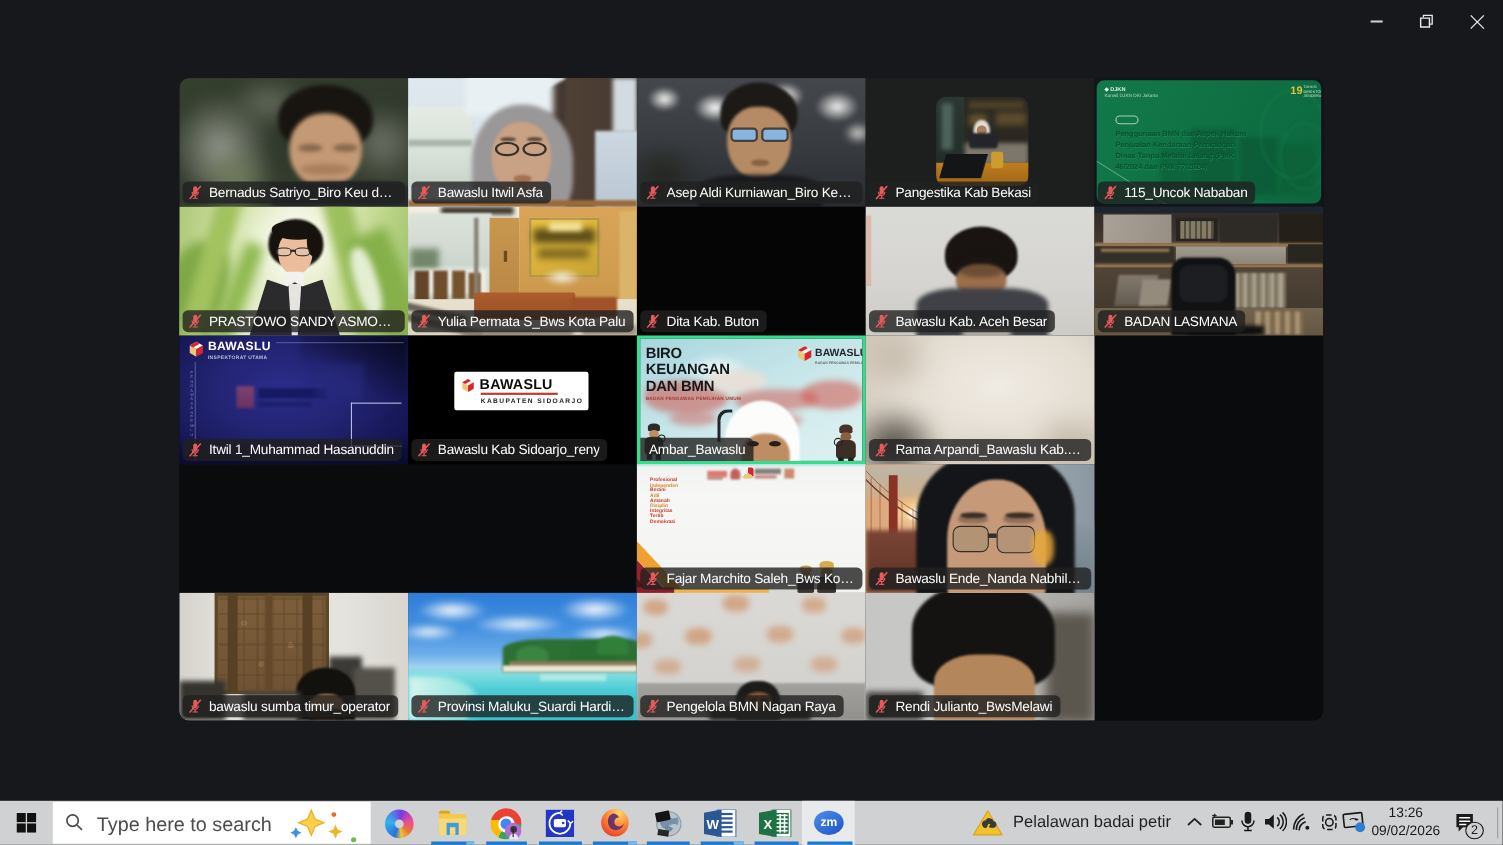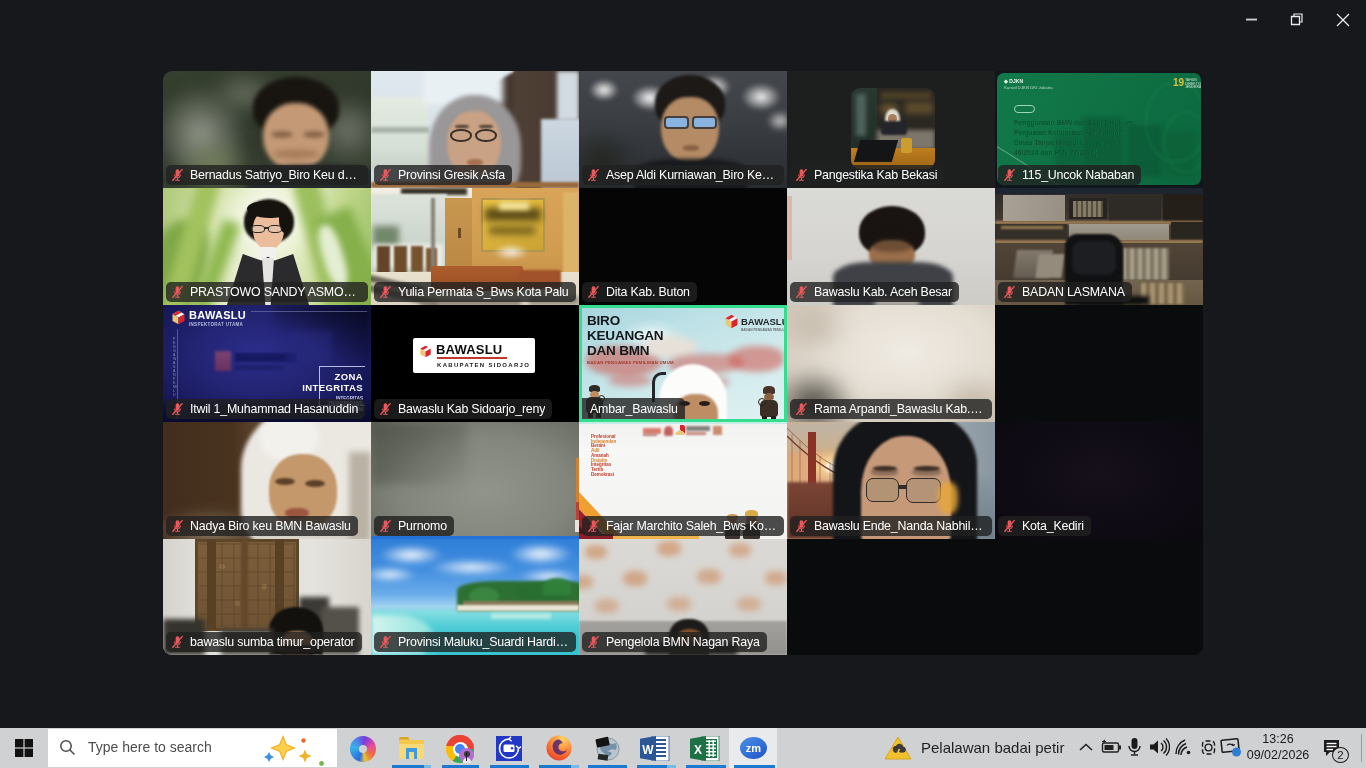--- a/index.html
+++ b/index.html
@@ -66,21 +66,21 @@
 <div class="b" style="left:96px;top:88px;width:16px;height:7px;background:#a5704e;border-radius:45%;filter:blur(1px)"></div>
 <div class="b" style="left:0;top:111px;width:208px;height:6px;background:#9a6a3c;filter:blur(1px)"></div>
 <div class="lb">
           <svg width="13" height="14" viewBox="0 0 16 17">
             <g fill="#e8595c">
               <rect x="5.7" y="1.4" width="4.6" height="9.2" rx="2.3"></rect>
               <path d="M3.8 7.8h1.4c0 2 1.2 3.5 2.8 3.5s2.8-1.5 2.8-3.5h1.4c0 2.4-1.5 4.3-3.5 4.7v1.9h2.2v1.2H5.1v-1.2h2.2v-1.9c-2-.4-3.5-2.3-3.5-4.7z"></path>
             </g>
             <rect x="-1.5" y="7.6" width="19" height="1.7" fill="#e8595c" transform="rotate(-49 8 8.5)"></rect>
           </svg>
-          <span>Provinsi Gresik Asfa</span>
+          <span>Bawaslu Itwil Asfa</span>
         </div>
       </div>
 <div class="tile" style="left:416px;top:0;background:linear-gradient(180deg,#44474c 0%,#3a3d42 45%,#282b2f 100%)">
 <div class="b" style="left:10px;top:8px;width:30px;height:22px;background:radial-gradient(closest-side,#f8f8f6,#f8f8f600);filter:blur(2px)"></div>
 <div class="b" style="left:52px;top:14px;width:38px;height:26px;background:radial-gradient(closest-side,#ffffff,#ffffff00);filter:blur(2px)"></div>
 <div class="b" style="left:118px;top:4px;width:34px;height:24px;background:radial-gradient(closest-side,#fdfdfb,#fdfdfb00);filter:blur(2px)"></div>
 <div class="b" style="left:162px;top:12px;width:40px;height:28px;background:radial-gradient(closest-side,#f2f2f0,#f2f2f000);filter:blur(2px)"></div>
 <div class="b" style="left:188px;top:40px;width:26px;height:20px;background:radial-gradient(closest-side,#d8d8d6,#d8d8d600);filter:blur(3px)"></div>
 <div class="b" style="left:94px;top:42px;width:28px;height:18px;background:radial-gradient(closest-side,#cacac8,#cacac800);filter:blur(3px)"></div>
 <div class="b" style="left:-8px;top:58px;width:64px;height:64px;background:radial-gradient(closest-side,#23261f,#23261f00);filter:blur(6px)"></div>
@@ -298,24 +298,20 @@
             <path d="M2 5.5 10 10v9L2 14.5z" fill="#e8c87a"></path>
             <path d="M18 5.5 10 10v9l8-4.5z" fill="#d8242e"></path>
             <path d="M10 1 14 3.2 6 7.8 2 5.5z" fill="#d8242e"></path>
           </svg></div>
 <div class="b" style="left:26px;top:4px;font-size:11px;font-weight:800;color:#fff;letter-spacing:.3px">BAWASLU<div style="font-size:4.5px;font-weight:600;color:#b8bde4;letter-spacing:.3px;margin-top:.5px">INSPEKTORAT UTAMA</div></div>
 <div class="b" style="left:52px;top:46px;width:16px;height:20px;background:linear-gradient(180deg,#c05868,#a03a4a);opacity:.55;filter:blur(1.5px)"></div>
 <div class="b" style="left:72px;top:48px;width:62px;height:9px;background:#12165a;opacity:.8;filter:blur(1.2px)"></div>
 <div class="b" style="left:72px;top:60px;width:48px;height:5px;background:#181c62;opacity:.65;filter:blur(1.2px)"></div>
 <div class="b" style="left:124px;top:26px;width:44px;height:32px;background:#282a7e;opacity:.55;filter:blur(3px)"></div>
 <div class="b" style="left:156px;top:61px;width:46px;height:40px;border:1px solid #c8cdf2;border-right:none;opacity:.9"></div>
-<div class="b" style="left:108px;top:66px;width:92px;height:46px;text-align:right;color:#fff">
-          <div style="font-size:9.5px;font-weight:800;letter-spacing:.4px;line-height:11px">ZONA<br>INTEGRITAS</div>
-          <div style="font-size:4.5px;font-weight:600;color:#c8cdee;line-height:5.5px;margin-top:2.5px">INTEGRITAS<br>TRANSPARANG<br>MELAYANI</div>
-        </div>
 <div class="lb">
           <svg width="13" height="14" viewBox="0 0 16 17">
             <g fill="#e8595c">
               <rect x="5.7" y="1.4" width="4.6" height="9.2" rx="2.3"></rect>
               <path d="M3.8 7.8h1.4c0 2 1.2 3.5 2.8 3.5s2.8-1.5 2.8-3.5h1.4c0 2.4-1.5 4.3-3.5 4.7v1.9h2.2v1.2H5.1v-1.2h2.2v-1.9c-2-.4-3.5-2.3-3.5-4.7z"></path>
             </g>
             <rect x="-1.5" y="7.6" width="19" height="1.7" fill="#e8595c" transform="rotate(-49 8 8.5)"></rect>
           </svg>
           <span>Itwil 1_Muhammad Hasanuddin</span>
         </div>
@@ -394,59 +390,20 @@
           <svg width="13" height="14" viewBox="0 0 16 17">
             <g fill="#e8595c">
               <rect x="5.7" y="1.4" width="4.6" height="9.2" rx="2.3"></rect>
               <path d="M3.8 7.8h1.4c0 2 1.2 3.5 2.8 3.5s2.8-1.5 2.8-3.5h1.4c0 2.4-1.5 4.3-3.5 4.7v1.9h2.2v1.2H5.1v-1.2h2.2v-1.9c-2-.4-3.5-2.3-3.5-4.7z"></path>
             </g>
             <rect x="-1.5" y="7.6" width="19" height="1.7" fill="#e8595c" transform="rotate(-49 8 8.5)"></rect>
           </svg>
           <span>Rama Arpandi_Bawaslu Kab. Bangka</span>
         </div>
       </div>
-<div class="tile" style="left:0;top:351px;background:linear-gradient(90deg,#422d1e 0%,#49331f 34%,#5d4530 46%,#7a634c 60%,#8d7962 100%)">
-<div class="b" style="left:-8px;top:86px;width:110px;height:48px;background:radial-gradient(closest-side,#8d7c66,#8d7c6600);filter:blur(6px)"></div>
-<div class="b" style="left:0;top:98px;width:46px;height:9px;background:#8a3a30;filter:blur(4px);opacity:.6"></div>
-<div class="b" style="left:78px;top:-14px;width:150px;height:145px;background:#ebe8e2;border-radius:42% 0 0 30%;filter:blur(2px)"></div>
-<div class="b" style="left:96px;top:-10px;width:60px;height:50px;background:#f3f1ec;border-radius:50%;filter:blur(3px)"></div>
-<div class="b" style="left:106px;top:32px;width:68px;height:74px;background:#c4986a;border-radius:46% 46% 44% 44%;filter:blur(1.2px)"></div>
-<div class="b" style="left:112px;top:56px;width:20px;height:7px;background:#5d4028;border-radius:50%;filter:blur(1.2px)"></div>
-<div class="b" style="left:142px;top:58px;width:20px;height:7px;background:#5d4028;border-radius:50%;filter:blur(1.2px)"></div>
-<div class="b" style="left:122px;top:86px;width:24px;height:10px;background:#9c563f;border-radius:45%;filter:blur(1.2px)"></div>
-<div class="b" style="left:92px;top:102px;width:100px;height:16px;background:#d5d0c6;filter:blur(2.5px)"></div>
-<div class="b" style="left:186px;top:30px;width:22px;height:90px;background:#b9b2a5;filter:blur(3px)"></div>
-<div class="lb">
-          <svg width="13" height="14" viewBox="0 0 16 17">
-            <g fill="#e8595c">
-              <rect x="5.7" y="1.4" width="4.6" height="9.2" rx="2.3"></rect>
-              <path d="M3.8 7.8h1.4c0 2 1.2 3.5 2.8 3.5s2.8-1.5 2.8-3.5h1.4c0 2.4-1.5 4.3-3.5 4.7v1.9h2.2v1.2H5.1v-1.2h2.2v-1.9c-2-.4-3.5-2.3-3.5-4.7z"></path>
-            </g>
-            <rect x="-1.5" y="7.6" width="19" height="1.7" fill="#e8595c" transform="rotate(-49 8 8.5)"></rect>
-          </svg>
-          <span>Nadya Biro keu BMN Bawaslu</span>
-        </div>
-      </div>
-<div class="tile" style="left:208px;top:351px;background:radial-gradient(150px 100px at 55% 60%,#90948a 0%,#82867c 55%,#6c7066 90%,#5f6359 100%)">
-<div class="b" style="left:0;top:0;width:95px;height:62px;background:linear-gradient(135deg,#54584e,#54584e00);filter:blur(5px)"></div>
-<div class="b" style="left:205px;top:36px;width:3px;height:44px;background:#d28030"></div>
-<div class="b" style="left:205px;top:80px;width:3px;height:18px;background:#b54334"></div>
-<div class="b" style="left:204px;top:98px;width:4px;height:12px;background:#e8e4da"></div>
-<div class="b" style="left:0;top:114px;width:208px;height:3px;background:#2272d8"></div>
-<div class="lb">
-          <svg width="13" height="14" viewBox="0 0 16 17">
-            <g fill="#e8595c">
-              <rect x="5.7" y="1.4" width="4.6" height="9.2" rx="2.3"></rect>
-              <path d="M3.8 7.8h1.4c0 2 1.2 3.5 2.8 3.5s2.8-1.5 2.8-3.5h1.4c0 2.4-1.5 4.3-3.5 4.7v1.9h2.2v1.2H5.1v-1.2h2.2v-1.9c-2-.4-3.5-2.3-3.5-4.7z"></path>
-            </g>
-            <rect x="-1.5" y="7.6" width="19" height="1.7" fill="#e8595c" transform="rotate(-49 8 8.5)"></rect>
-          </svg>
-          <span>Purnomo</span>
-        </div>
-      </div>
 <div class="tile" style="left:416px;top:351px;background:linear-gradient(180deg,#f1f2f0 0%,#f7f7f5 25%,#f3f3f1 100%)">
 <div class="b" style="left:0;top:0;width:208px;height:2px;background:#c6ece8"></div>
 <div class="b" style="left:64px;top:6px;width:18px;height:6px;background:#cf4a3a;opacity:.7;filter:blur(1px)"></div>
 <div class="b" style="left:64px;top:12px;width:14px;height:2px;background:#8a2a22;opacity:.6;filter:blur(.8px)"></div>
 <div class="b" style="left:85px;top:4px;width:9px;height:10px;background:#b03028;opacity:.75;border-radius:50% 50% 20% 20%;filter:blur(.8px)"></div>
 <div class="b" style="left:96px;top:3px;width:10px;height:10px;background:conic-gradient(#d8242e 0 120deg,#e8c87a 120deg 240deg,#f5f3ef 240deg);border-radius:2px;filter:blur(.6px)"></div>
 <div class="b" style="left:107px;top:4px;width:24px;height:5px;background:#55504c;opacity:.7;filter:blur(.8px)"></div>
 <div class="b" style="left:107px;top:10px;width:20px;height:2.5px;background:#b04a3a;opacity:.65;filter:blur(.8px)"></div>
 <div class="b" style="left:134px;top:4px;width:9px;height:9px;background:#b5542a;opacity:.65;filter:blur(.8px)"></div>
 <div class="b" style="left:12px;top:13px;font-size:5.5px;line-height:5.7px;font-weight:700;color:#c43a2a;transform:scale(.82);transform-origin:0 0">Profesional<br><span style="color:#d87f28">Independen</span><br>Berani<br><span style="color:#d87f28">Adil</span><br>Amanah<br><span style="color:#d87f28">Disiplin</span><br>Integritas<br>Tertib<br>Demokrasi</div>
@@ -512,32 +469,20 @@
           <svg width="13" height="14" viewBox="0 0 16 17">
             <g fill="#e8595c">
               <rect x="5.7" y="1.4" width="4.6" height="9.2" rx="2.3"></rect>
               <path d="M3.8 7.8h1.4c0 2 1.2 3.5 2.8 3.5s2.8-1.5 2.8-3.5h1.4c0 2.4-1.5 4.3-3.5 4.7v1.9h2.2v1.2H5.1v-1.2h2.2v-1.9c-2-.4-3.5-2.3-3.5-4.7z"></path>
             </g>
             <rect x="-1.5" y="7.6" width="19" height="1.7" fill="#e8595c" transform="rotate(-49 8 8.5)"></rect>
           </svg>
           <span>Bawaslu Ende_Nanda Nabhillah</span>
         </div>
       </div>
-<div class="tile" style="left:832px;top:351px;background:radial-gradient(150px 95px at 50% 45%,#151019 0%,#0f0b14 60%,#0b080f 100%)">
-<div class="lb">
-          <svg width="13" height="14" viewBox="0 0 16 17">
-            <g fill="#e8595c">
-              <rect x="5.7" y="1.4" width="4.6" height="9.2" rx="2.3"></rect>
-              <path d="M3.8 7.8h1.4c0 2 1.2 3.5 2.8 3.5s2.8-1.5 2.8-3.5h1.4c0 2.4-1.5 4.3-3.5 4.7v1.9h2.2v1.2H5.1v-1.2h2.2v-1.9c-2-.4-3.5-2.3-3.5-4.7z"></path>
-            </g>
-            <rect x="-1.5" y="7.6" width="19" height="1.7" fill="#e8595c" transform="rotate(-49 8 8.5)"></rect>
-          </svg>
-          <span>Kota_Kediri</span>
-        </div>
-      </div>
 <div class="tile" style="left:0;top:468px;height:116px;background:linear-gradient(90deg,#d5d2cc 0%,#e2e0da 18%,#e5e3dd 72%,#d8d5cf 100%)">
 <div class="b" style="left:32px;top:0;width:104px;height:92px;background:linear-gradient(180deg,#7d5f3c,#6e5233);box-shadow:inset 0 0 0 3px #5e4628"></div>
 <div class="b" style="left:36px;top:4px;width:96px;height:84px;background:repeating-linear-gradient(90deg,#0000 0 10px,#5e462866 10px 12px),repeating-linear-gradient(0deg,#0000 0 12px,#5e462866 12px 14px),radial-gradient(9px 9px at 24% 28%,#8d6d44 30%,#0000 34%),radial-gradient(9px 9px at 68% 52%,#8d6d44 30%,#0000 34%),radial-gradient(9px 9px at 40% 72%,#85653e 30%,#0000 34%);filter:blur(.5px)"></div>
 <div class="b" style="left:44px;top:0;width:9px;height:90px;background:#584024;filter:blur(.7px)"></div>
 <div class="b" style="left:112px;top:0;width:9px;height:90px;background:#584024;filter:blur(.7px)"></div>
 <div class="b" style="left:78px;top:0;width:7px;height:88px;background:#64482a;filter:blur(.8px)"></div>
 <div class="b" style="left:136px;top:58px;width:30px;height:42px;background:#3c3a36;filter:blur(2.5px)"></div>
 <div class="b" style="left:158px;top:68px;width:38px;height:48px;background:#54514a;filter:blur(2.5px)"></div>
 <div class="b" style="left:0;top:80px;width:42px;height:36px;background:#35332d;filter:blur(2.5px)"></div>
 <div class="b" style="left:106px;top:68px;width:54px;height:48px;background:#13110e;border-radius:48% 48% 0 0;filter:blur(1px)"></div>
@@ -602,37 +547,55 @@
           <svg width="13" height="14" viewBox="0 0 16 17">
             <g fill="#e8595c">
               <rect x="5.7" y="1.4" width="4.6" height="9.2" rx="2.3"></rect>
               <path d="M3.8 7.8h1.4c0 2 1.2 3.5 2.8 3.5s2.8-1.5 2.8-3.5h1.4c0 2.4-1.5 4.3-3.5 4.7v1.9h2.2v1.2H5.1v-1.2h2.2v-1.9c-2-.4-3.5-2.3-3.5-4.7z"></path>
             </g>
             <rect x="-1.5" y="7.6" width="19" height="1.7" fill="#e8595c" transform="rotate(-49 8 8.5)"></rect>
           </svg>
           <span>Pengelola BMN Nagan Raya</span>
         </div>
       </div>
+<div class="tile" style="left:624px;top:468px;height:116px;background:linear-gradient(90deg,#c6c6c4 0%,#cacac8 55%,#b0aeab 78%,#a5a3a0 100%)">
+<div class="b" style="left:164px;top:18px;width:44px;height:100px;background:#5b564e;filter:blur(5px)"></div>
+<div class="b" style="left:42px;top:-8px;width:130px;height:94px;background:#141312;border-radius:44% 44% 26% 26%;filter:blur(1.5px)"></div>
+<div class="b" style="left:62px;top:56px;width:92px;height:60px;background:#b3865c;border-radius:42% 42% 0 0;filter:blur(1.2px)"></div>
+<div class="b" style="left:68px;top:96px;width:22px;height:10px;background:#5d4a38;border-radius:50%;filter:blur(2px)"></div>
+<div class="b" style="left:124px;top:98px;width:22px;height:10px;background:#5d4a38;border-radius:50%;filter:blur(2px)"></div>
+<div class="b" style="left:0;top:90px;width:52px;height:26px;background:#3a3835;filter:blur(3px)"></div>
+<div class="lb">
+          <svg width="13" height="14" viewBox="0 0 16 17">
+            <g fill="#e8595c">
+              <rect x="5.7" y="1.4" width="4.6" height="9.2" rx="2.3"></rect>
+              <path d="M3.8 7.8h1.4c0 2 1.2 3.5 2.8 3.5s2.8-1.5 2.8-3.5h1.4c0 2.4-1.5 4.3-3.5 4.7v1.9h2.2v1.2H5.1v-1.2h2.2v-1.9c-2-.4-3.5-2.3-3.5-4.7z"></path>
+            </g>
+            <rect x="-1.5" y="7.6" width="19" height="1.7" fill="#e8595c" transform="rotate(-49 8 8.5)"></rect>
+          </svg>
+          <span>Rendi Julianto_BwsMelawi</span>
+        </div>
+      </div>
 </div>
 
 <div style="position:absolute;left:0;top:728px;width:1366px;height:40px;background:#d0d1d3">
  <svg style="position:absolute;left:15px;top:11px" width="18" height="18" viewBox="0 0 18 18">
         <g fill="#111">
           <rect x="0" y="0" width="8.4" height="8.4"></rect>
           <rect x="9.6" y="0" width="8.4" height="8.4"></rect>
           <rect x="0" y="9.6" width="8.4" height="8.4"></rect>
           <rect x="9.6" y="9.6" width="8.4" height="8.4"></rect>
         </g>
       </svg>
  <div style="position:absolute;left:48px;top:1px;width:289px;height:38px;background:#fff"></div>
  <svg style="position:absolute;left:59px;top:11px" width="17" height="17" viewBox="0 0 17 17">
         <circle cx="7" cy="7" r="5.2" fill="none" stroke="#4a4a4a" stroke-width="1.5"></circle>
         <line x1="11" y1="11" x2="15.5" y2="15.5" stroke="#4a4a4a" stroke-width="1.5"></line>
       </svg>
- <div style="position:absolute;left:88px;top:11px;font-size:14px;color:#4c4c4c">Type here to search</div>
+ <div style="position:absolute;left:88px;top:11px;font-size:18px;color:#4c4c4c">Type here to search</div>
  <svg style="position:absolute;left:258px;top:4px" width="70" height="34" viewBox="0 0 70 34">
   <path d="M25 3 L28.8 12.2 L38 16 L28.8 19.8 L25 29 L21.2 19.8 L12 16 L21.2 12.2 Z" fill="#efae1f"></path>
   <path d="M25 6 L28 13 L35 16 L28 19 L25 26 L22 19 L15 16 L22 13 Z" fill="#fccf4e"></path>
   <path d="M11 20 L12.7 23.3 L16 25 L12.7 26.7 L11 30 L9.3 26.7 L6 25 L9.3 23.3 Z" fill="#3f8fd9"></path>
   <path d="M47 17.5 L48.9 22.1 L53.5 24 L48.9 25.9 L47 30.5 L45.1 25.9 L40.5 24 L45.1 22.1 Z" fill="#f0b428"></path>
   <circle cx="45.5" cy="8.5" r="2.2" fill="#e86a30"></circle>
   <circle cx="63.5" cy="31.5" r="2.4" fill="#7ab648"></circle>
  </svg>
  <div style="position:absolute;left:350px;top:8px;width:26px;height:26px;border-radius:50%;background:conic-gradient(from 200deg,#2a6ee0 0deg,#36b2e8 80deg,#4a8ae8 120deg,#7a3ae0 170deg,#e84a9a 230deg,#e8763a 290deg,#e8c43a 330deg,#2a6ee0 360deg)"></div>
  <div style="position:absolute;left:359px;top:17px;width:8px;height:8px;border-radius:50%;background:#d0d1d3"></div>

